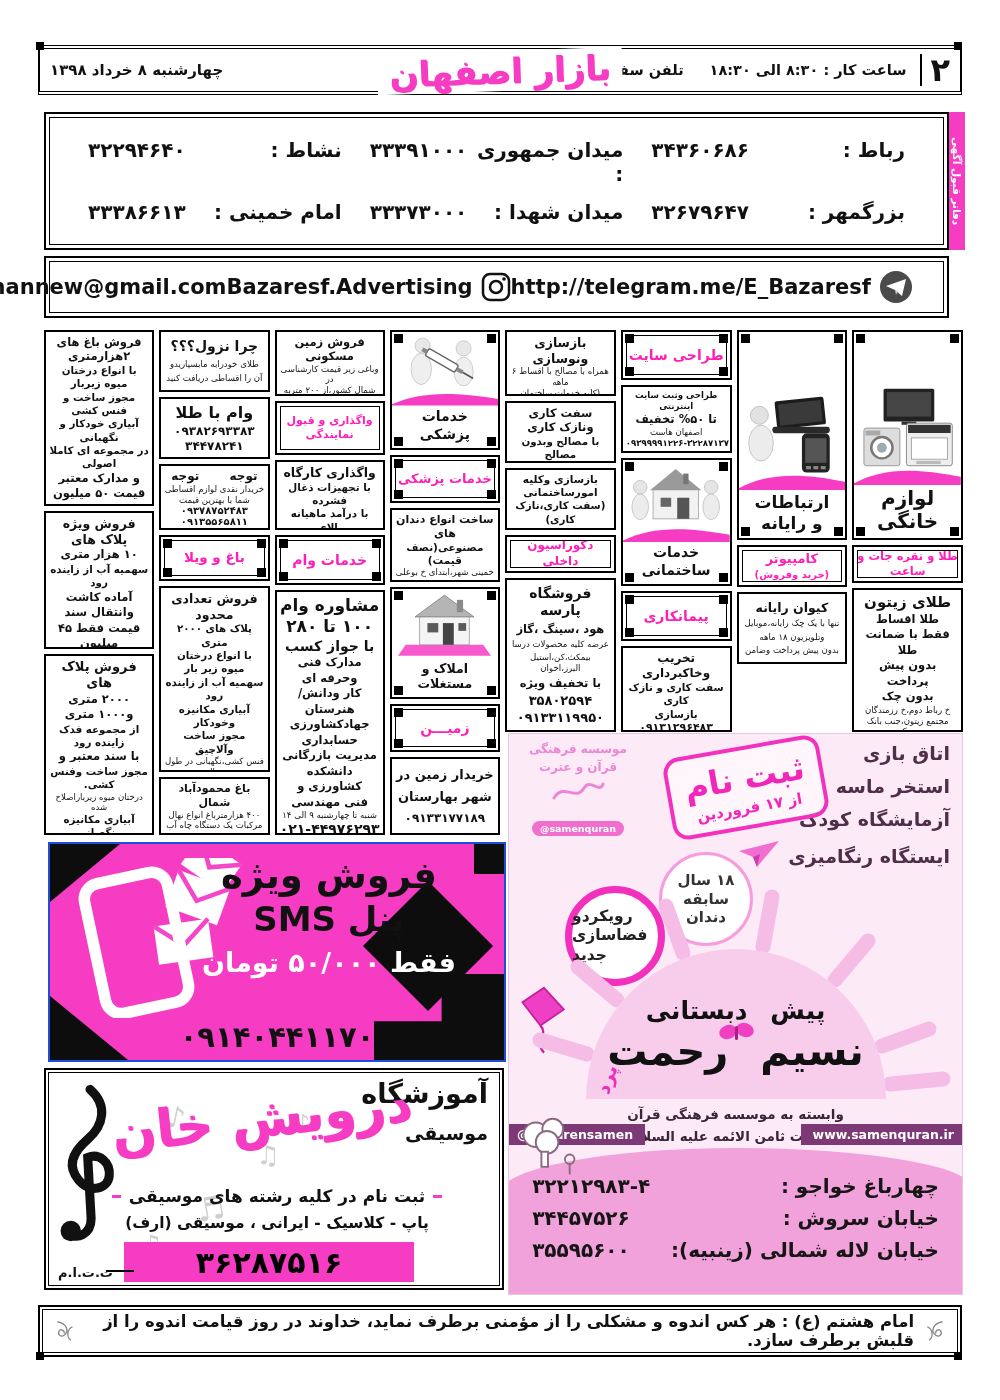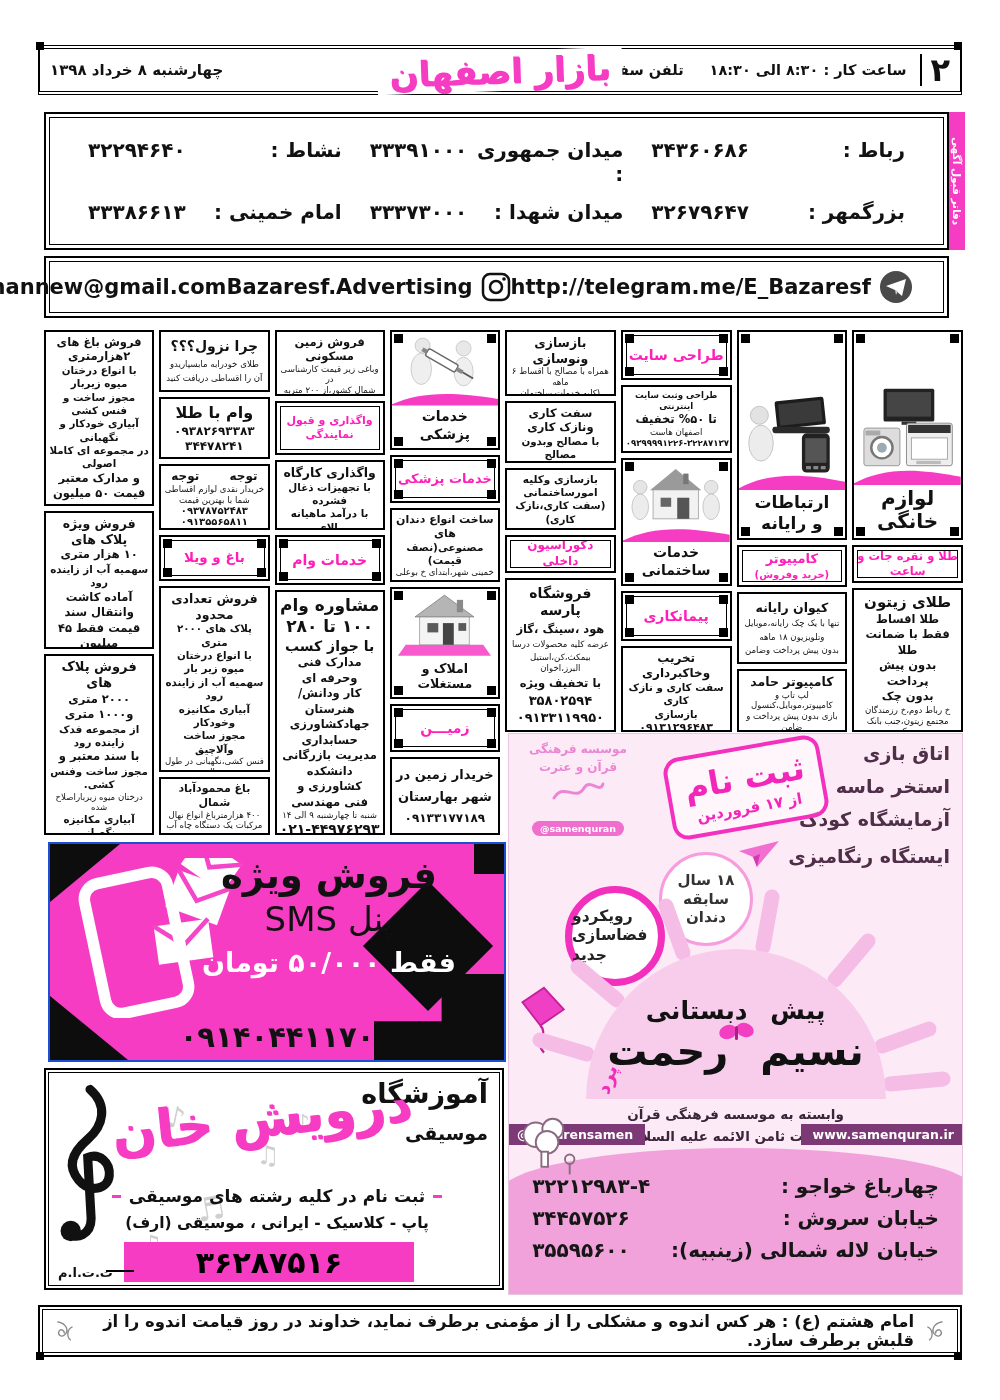--- a/index.html
+++ b/index.html
@@ -62,21 +62,21 @@
   
   .sms{left:48px;top:842px;width:458px;height:220px;background:var(--mag);border:2px solid #1d4ed8;overflow:hidden}
   .sms i{position:absolute;background:#0d0d0d;display:block}
   .sms .ctl{left:0;top:0;width:70px;height:58px;clip-path:polygon(0 0,100% 0,0 100%)}
   .sms .cbl{left:0;bottom:0;width:78px;height:64px;clip-path:polygon(0 0,0 100%,100% 100%)}
   .sms .ctr{right:0;top:0;width:30px;height:30px}
   .sms .cbr{right:0;bottom:0;width:130px;height:86px;clip-path:polygon(100% 0,100% 100%,0 100%,0 55%,52% 55%,52% 0)}
   .sms .cmid{right:30px;top:56px;width:92px;height:92px;transform:rotate(45deg)}
   .smstxt{position:absolute;right:40px;top:10px;width:270px;text-align:center}
   .smstxt .a{font-size:37px;font-weight:900}
-  .smstxt .b{font-size:34px;font-weight:400;margin-top:2px}
+  .smstxt .b{font-size:34px;font-weight:700;margin-top:2px}
   .smstxt .c{font-size:27px;font-weight:900;color:#fff;margin-top:8px;white-space:nowrap}
   .smsphone{position:absolute;left:0;right:0;bottom:6px;text-align:center;font-size:29px;font-weight:900;letter-spacing:2px}
   .smsicon{position:absolute;left:18px;top:14px}
 
   
   .music{left:44px;top:1068px;width:460px;height:222px;border:2px solid #000;outline:1px solid #000;outline-offset:-5px;background:#fff;overflow:hidden}
   .music .note{position:absolute;color:#cfcfcf;font-weight:700}
   .music .clef{position:absolute;left:10px;top:6px}
   .music .t1{position:absolute;right:14px;top:8px;font-size:27px;font-weight:900}
   .music .t2{position:absolute;right:14px;top:52px;font-size:19px;font-weight:900}
@@ -265,26 +265,20 @@
       <div class="pk">کامپیوتر</div>
       <div class="pk" style="font-size:10px">(خرید وفروش)</div>
     </div>
     <div class="cell" style="flex:0 0 72px">
       <div class="t">کیوان رایانه</div>
       <div class="s">تنها با یک چک رایانه،موبایل</div>
       <div class="s">وتلویزیون ۱۸ ماهه</div>
       <div class="s">بدون پیش پرداخت وضامن</div>
 
     </div>
-    <div class="cell grow">
-      <div class="t">کامپیوتر حامد</div>
-      <div class="s">لپ تاپ و کامپیوتر،موبایل،کنسول</div>
-      <div class="s">بازی بدون پیش پرداخت و ضامن</div>
-
-    </div>
   </div>
 
   <div class="col">
     <div class="cell labelcell deco inner" style="flex:0 0 50px">
       <div class="pk" style="font-size:14px">طراحی سایت</div>
     </div>
     <div class="cell" style="flex:0 0 68px">
       <div class="s" style="font-weight:800">طراحی وثبت سایت اینترنتی</div>
       <div class="lnb">تا ۵۰% تخفیف</div>
       <div class="s">اصفهان هاست</div>

